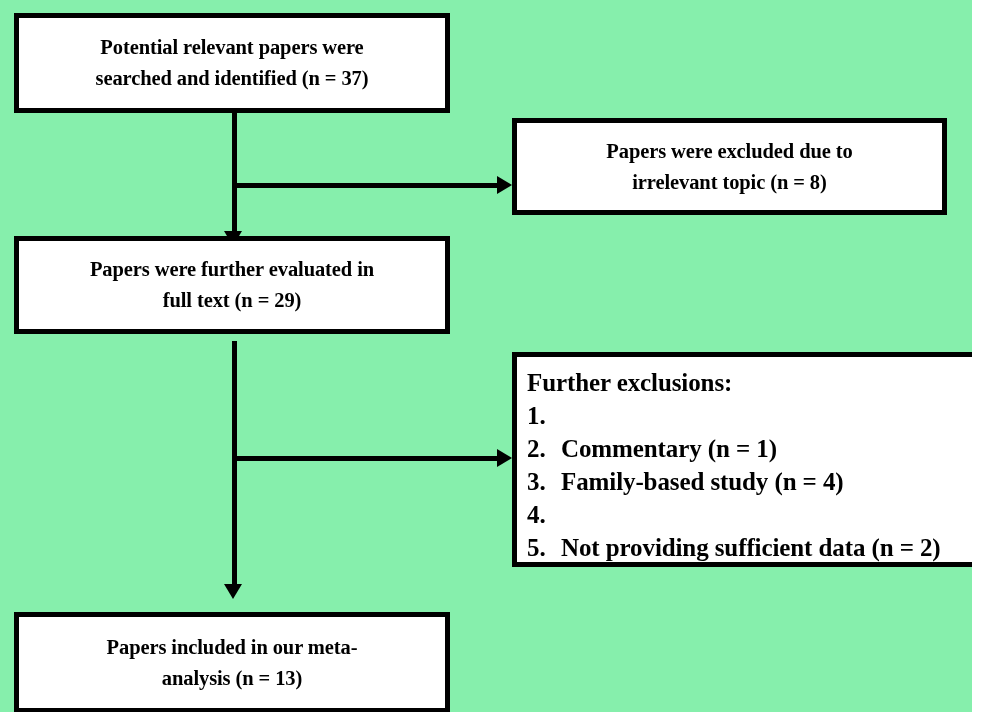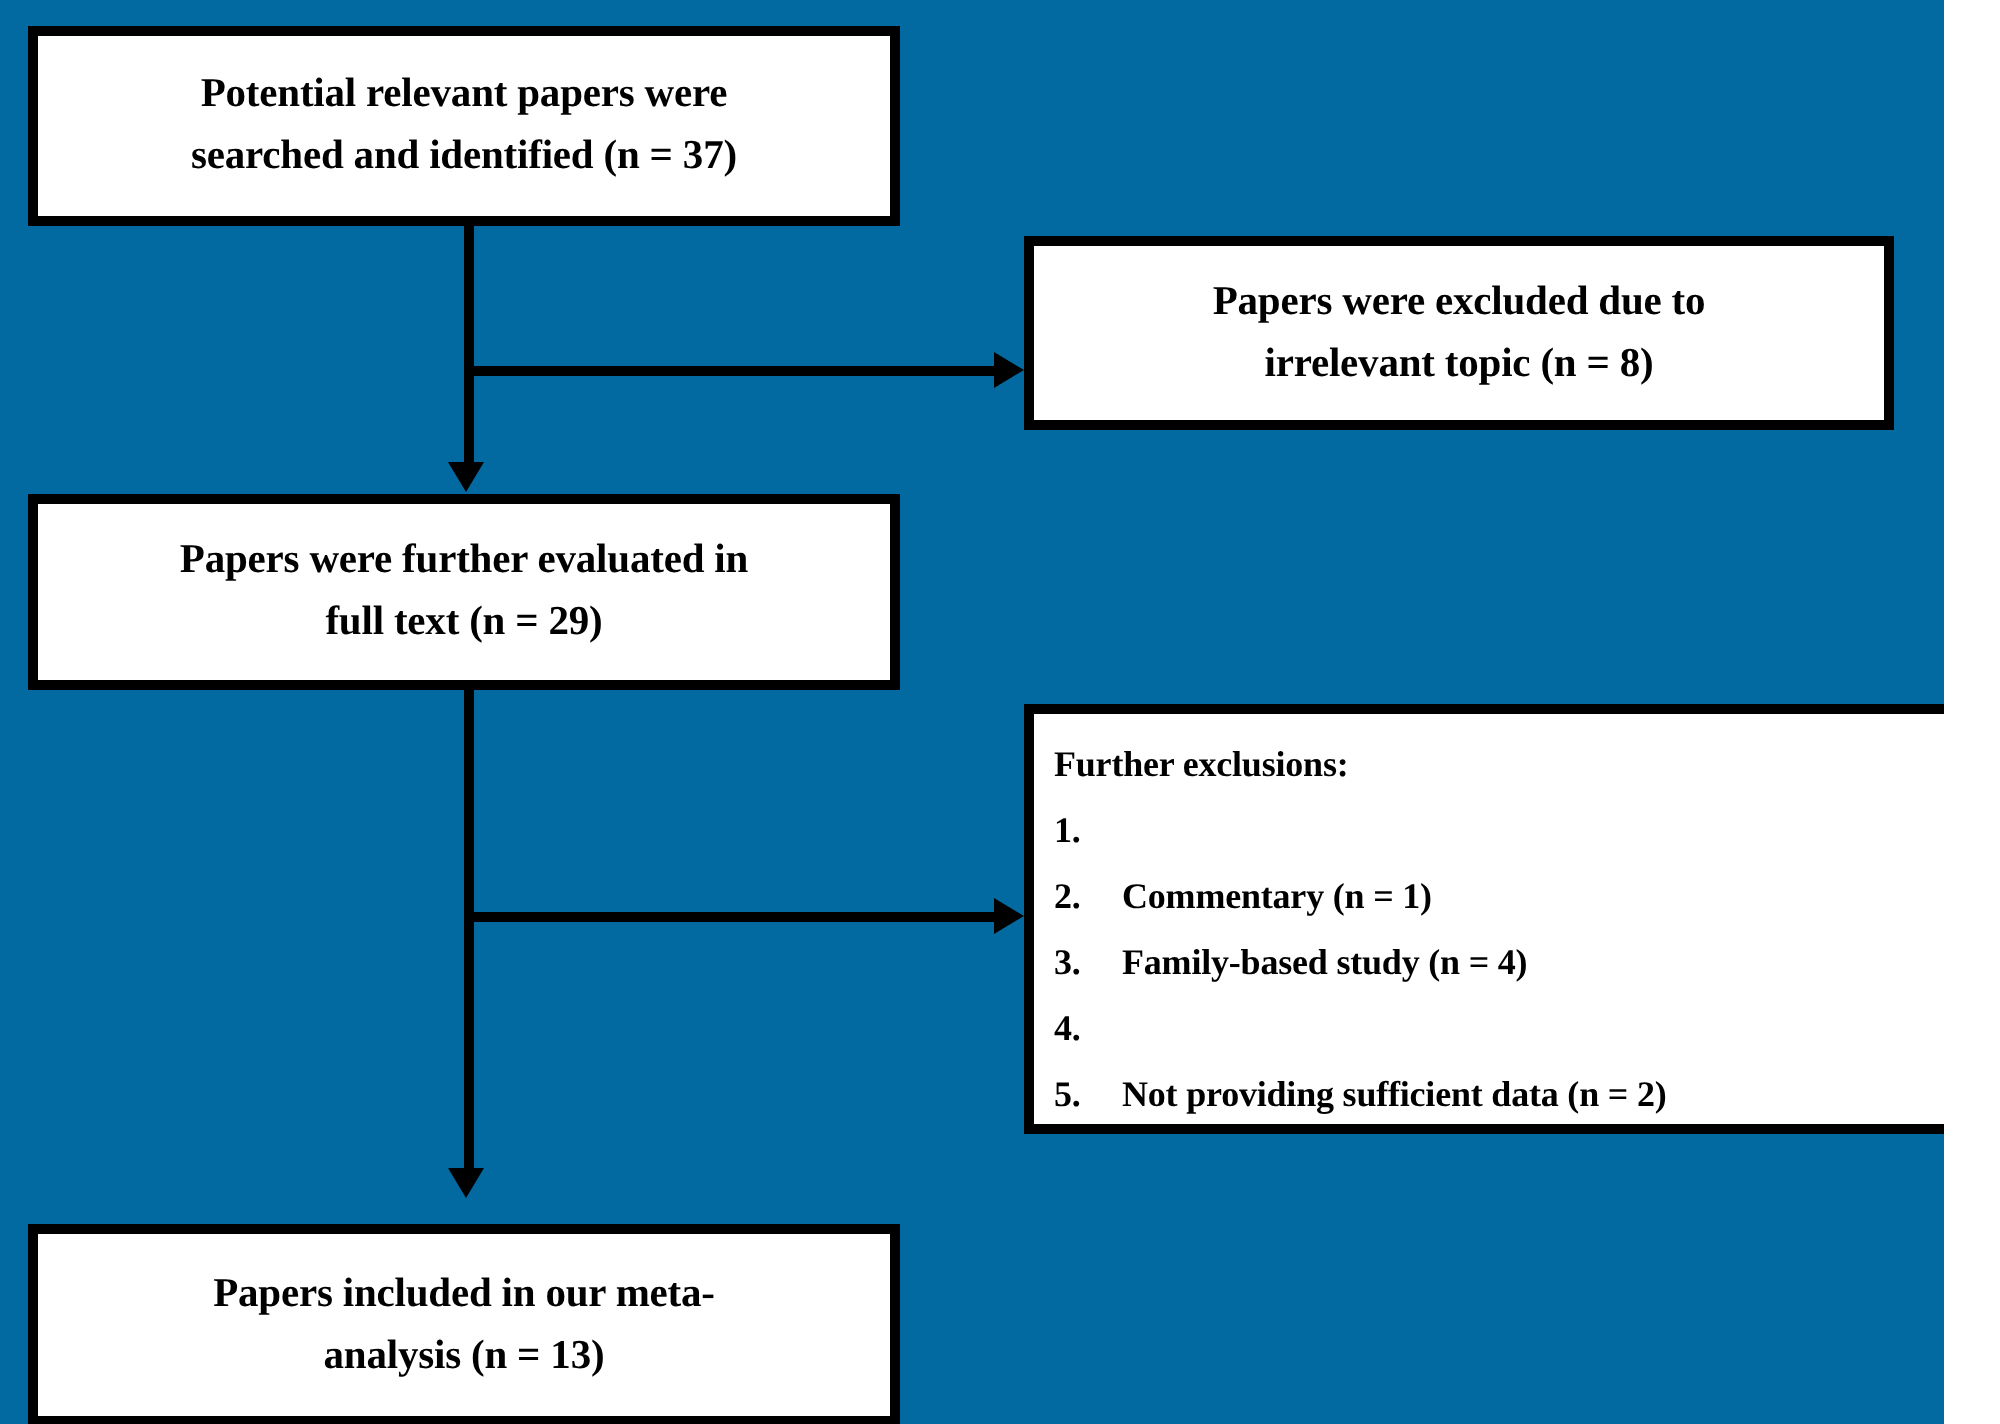--- a/index.html
+++ b/index.html
@@ -7,21 +7,21 @@
     padding: 0;
     background: #ffffff;
   }
   body {
     font-family: "Liberation Serif", "DejaVu Serif", serif;
   }
   #flowchart {
     position: relative;
     width: 972px;
     height: 712px;
-    background: #0369a1;
+    background: #86efac;
     overflow: hidden;
   }
   .node {
     position: absolute;
     box-sizing: border-box;
     background: #ffffff;
     border: 5px solid #000000;
     display: flex;
     align-items: center;
     justify-content: center;
@@ -33,30 +33,30 @@
     letter-spacing: -0.1px;
   }
   .node .txt {
     display: block;
     padding: 0 10px;
     white-space: pre-line;
   }
   
   #node-searched   { left: 14px;  top: 13px;  width: 436px; height: 100px; }
   #node-excluded   { left: 512px; top: 118px; width: 435px; height: 97px; align-items: center;  }
-  #node-fulltext   { left: 14px;  top: 247px; width: 436px; height: 98px;  }
+  #node-fulltext   { left: 14px;  top: 236px; width: 436px; height: 98px;  }
   #node-exclusions { left: 512px; top: 352px; width: 473px; height: 215px;
                      align-items: flex-start; justify-content: flex-start;
                      text-align: left; }
   #node-included   { left: 14px;  top: 612px; width: 436px; height: 101px; }
 
   
   .excl-wrap {
     padding: 9px 0 0 10px;
-    font-size: 18px;
+    font-size: 25px;
     line-height: 33px;
     font-weight: bold;
   }
   .excl-heading { display: block; white-space: nowrap; }
   .excl-list {
     list-style: none;
     margin: 0;
     padding: 0;
   }
   .excl-list li {

